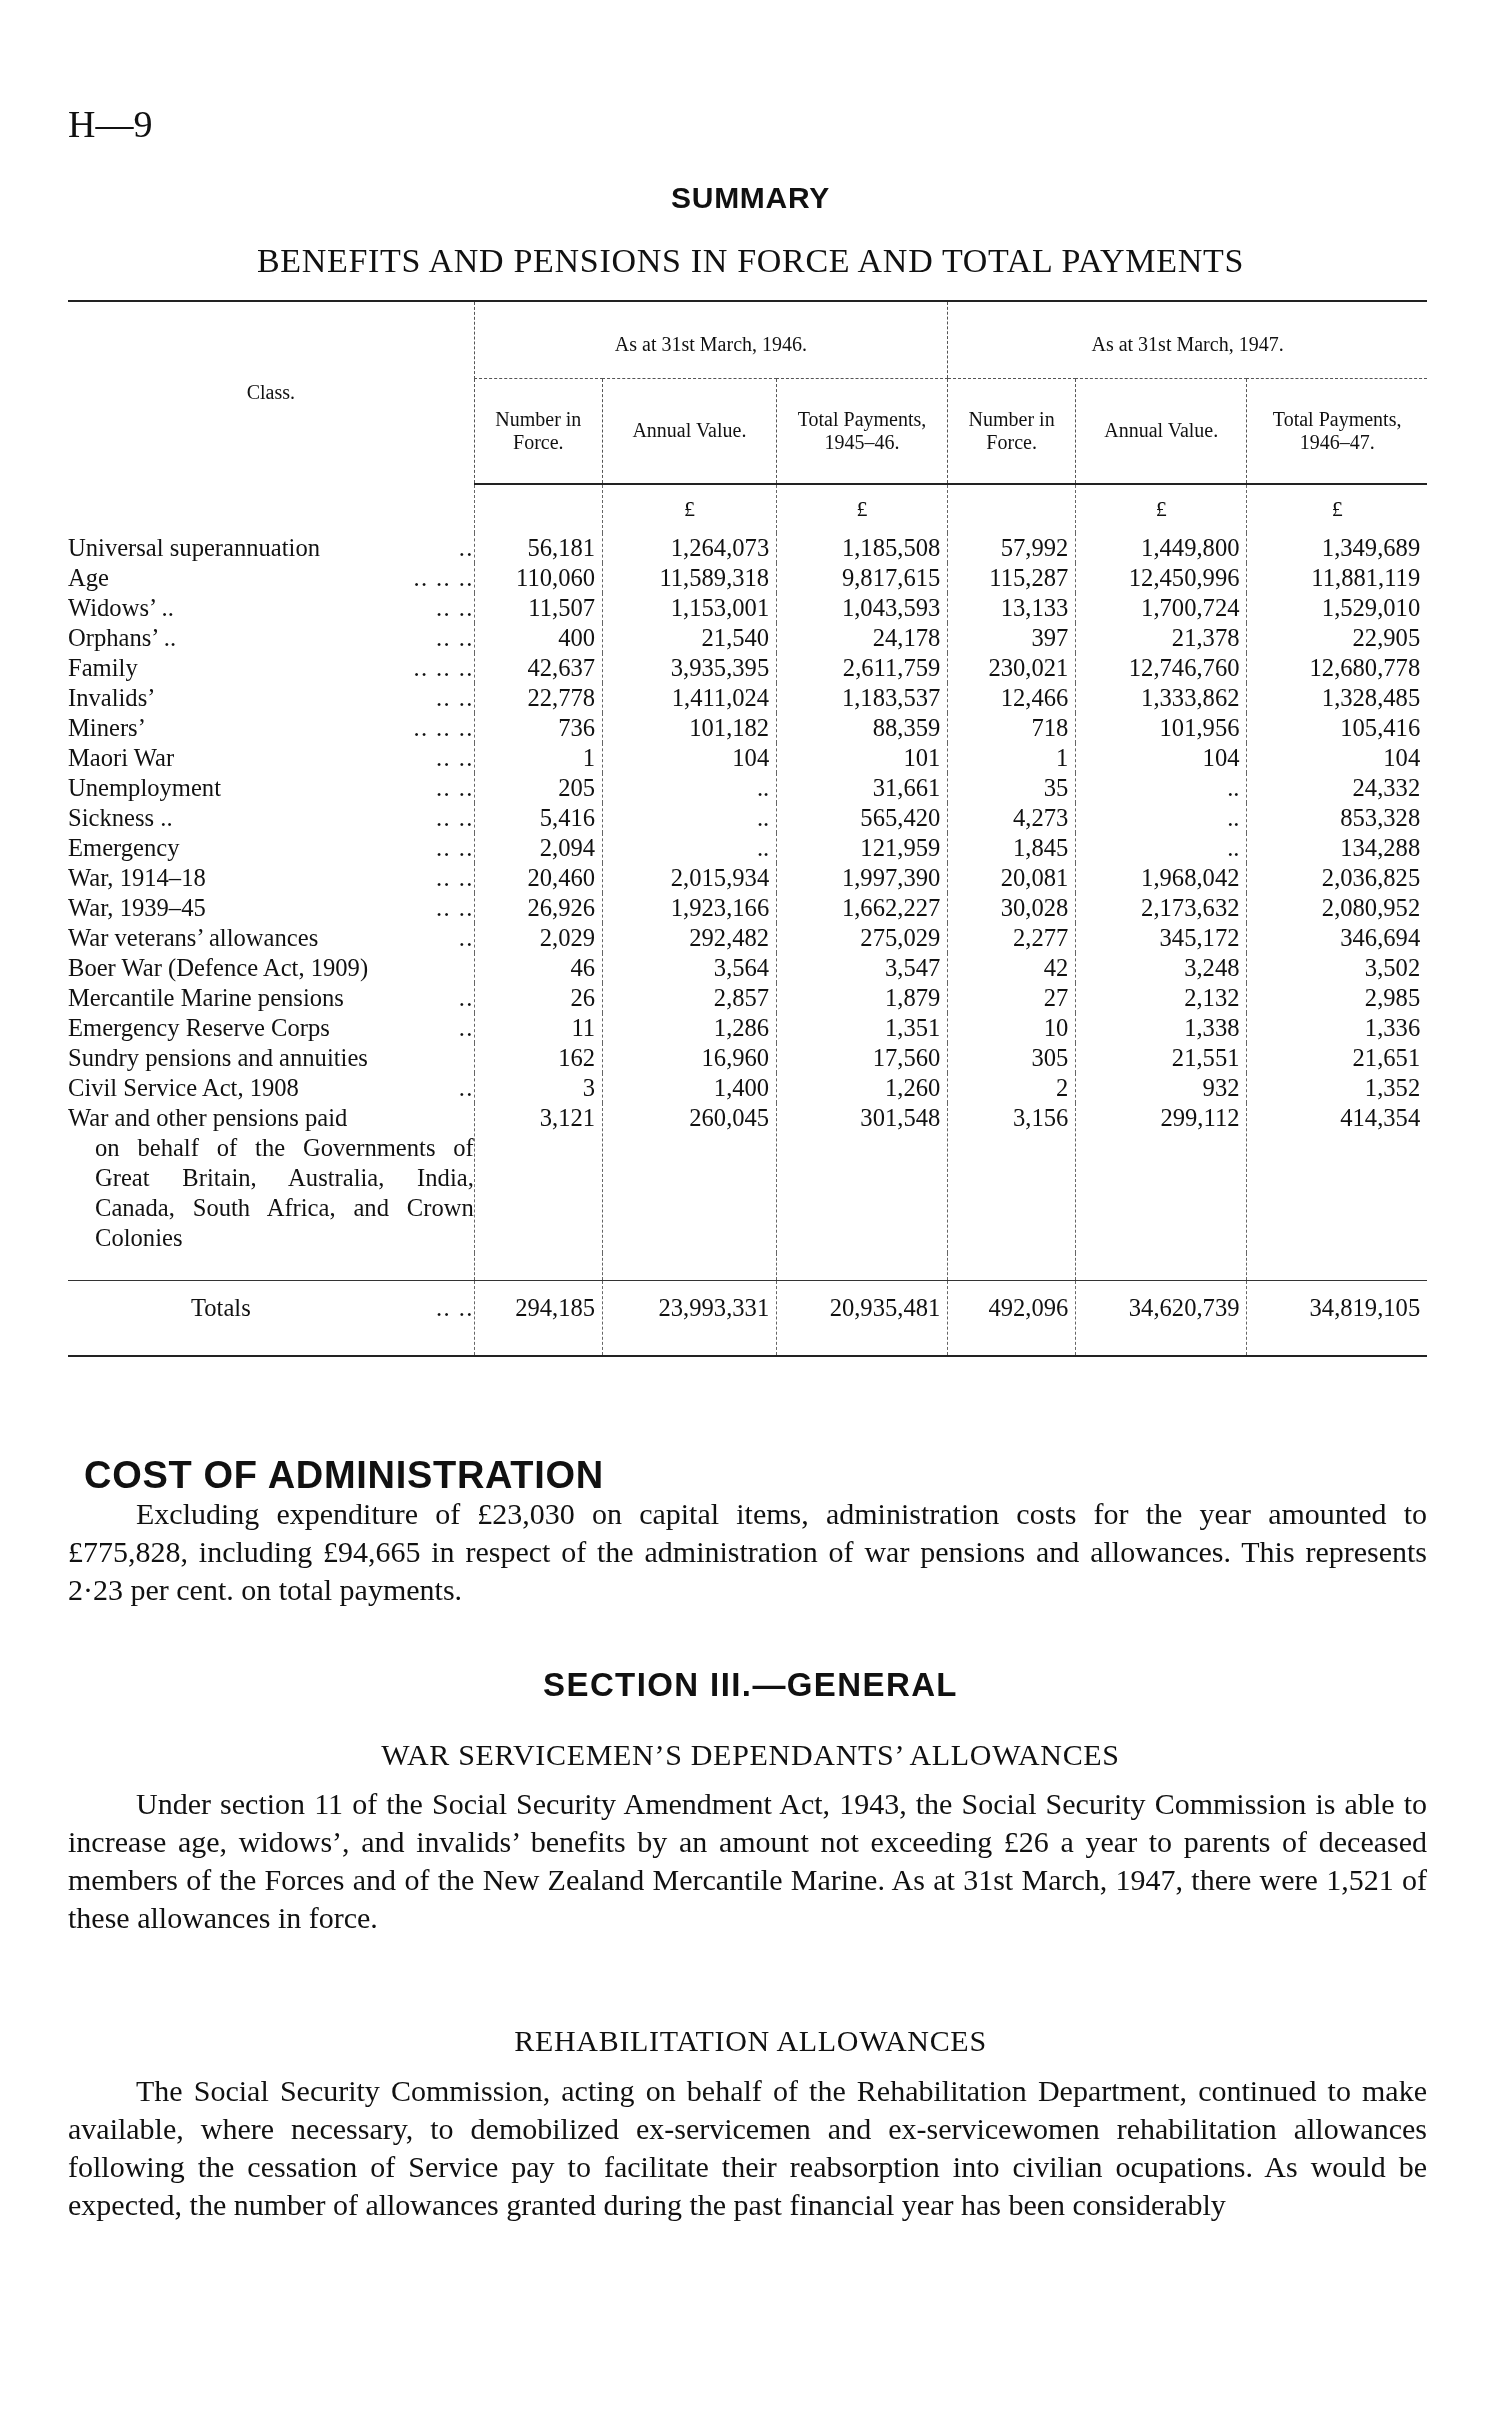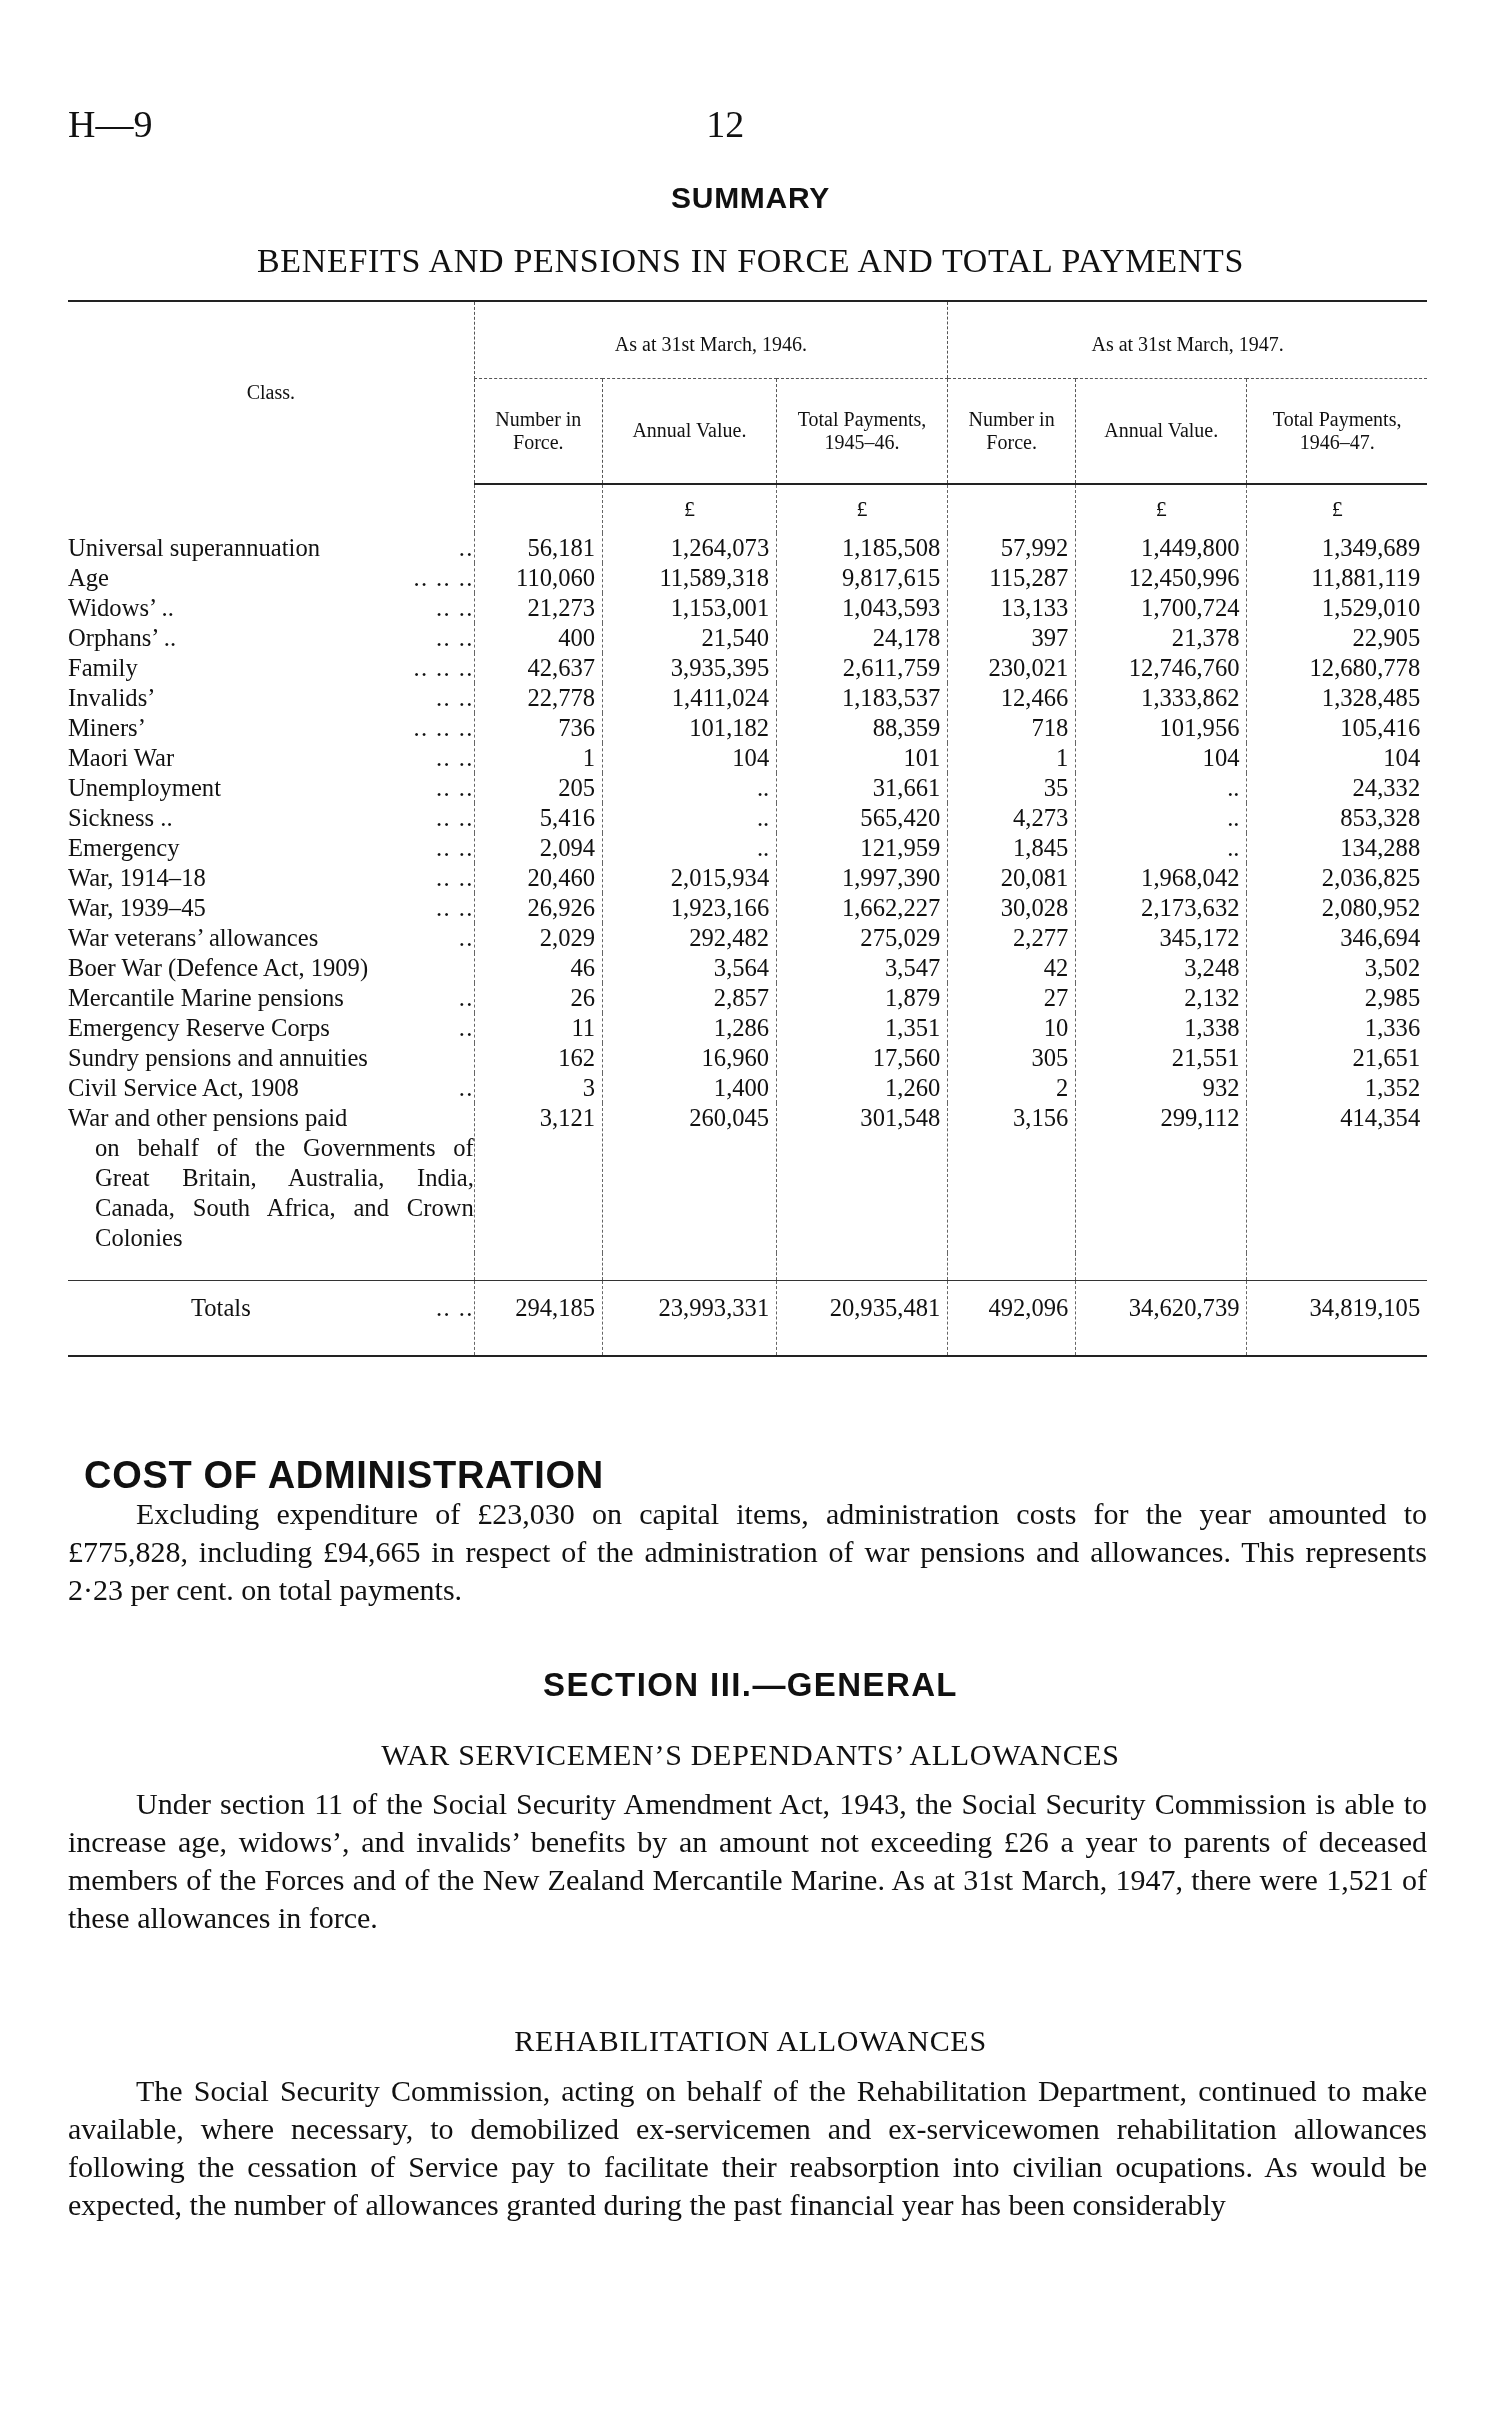--- a/index.html
+++ b/index.html
@@ -53,21 +53,20 @@
     .h-rehab { position: absolute; top: 2024px; left: 0; width: 1365px; text-align: center; font-size: 30px; letter-spacing: 0.7px; }
     .p-rehab { top: 2072px; }
   </style>
 </head>
 <body>
 
 <div class="page">
 
   <div class="runhead">
     <span class="code">H—9</span>
-    <span class="pno">12</span>
   </div>
 
   <div class="h-summary">SUMMARY</div>
   <div class="h-sub">BENEFITS AND PENSIONS IN FORCE AND TOTAL PAYMENTS</div>
 
   <div class="tbl-wrap">
     <table class="summary">
       <colgroup>
         <col class="c-class">
           <col class="c1">
@@ -130,21 +129,21 @@
             <td>12,450,996</td>
             <td>11,881,119</td>
           </tr>
           <tr>
             <td class="cls">
               <div class="cls-row">
                 <span>Widows’ ..</span>
                 <span class="dots">..    ..</span>
               </div>
             </td>
-            <td>21,273</td>
+            <td>11,507</td>
             <td>1,153,001</td>
             <td>1,043,593</td>
             <td>13,133</td>
             <td>1,700,724</td>
             <td>1,529,010</td>
           </tr>
           <tr>
             <td class="cls">
               <div class="cls-row">
                 <span>Orphans’ ..</span>

